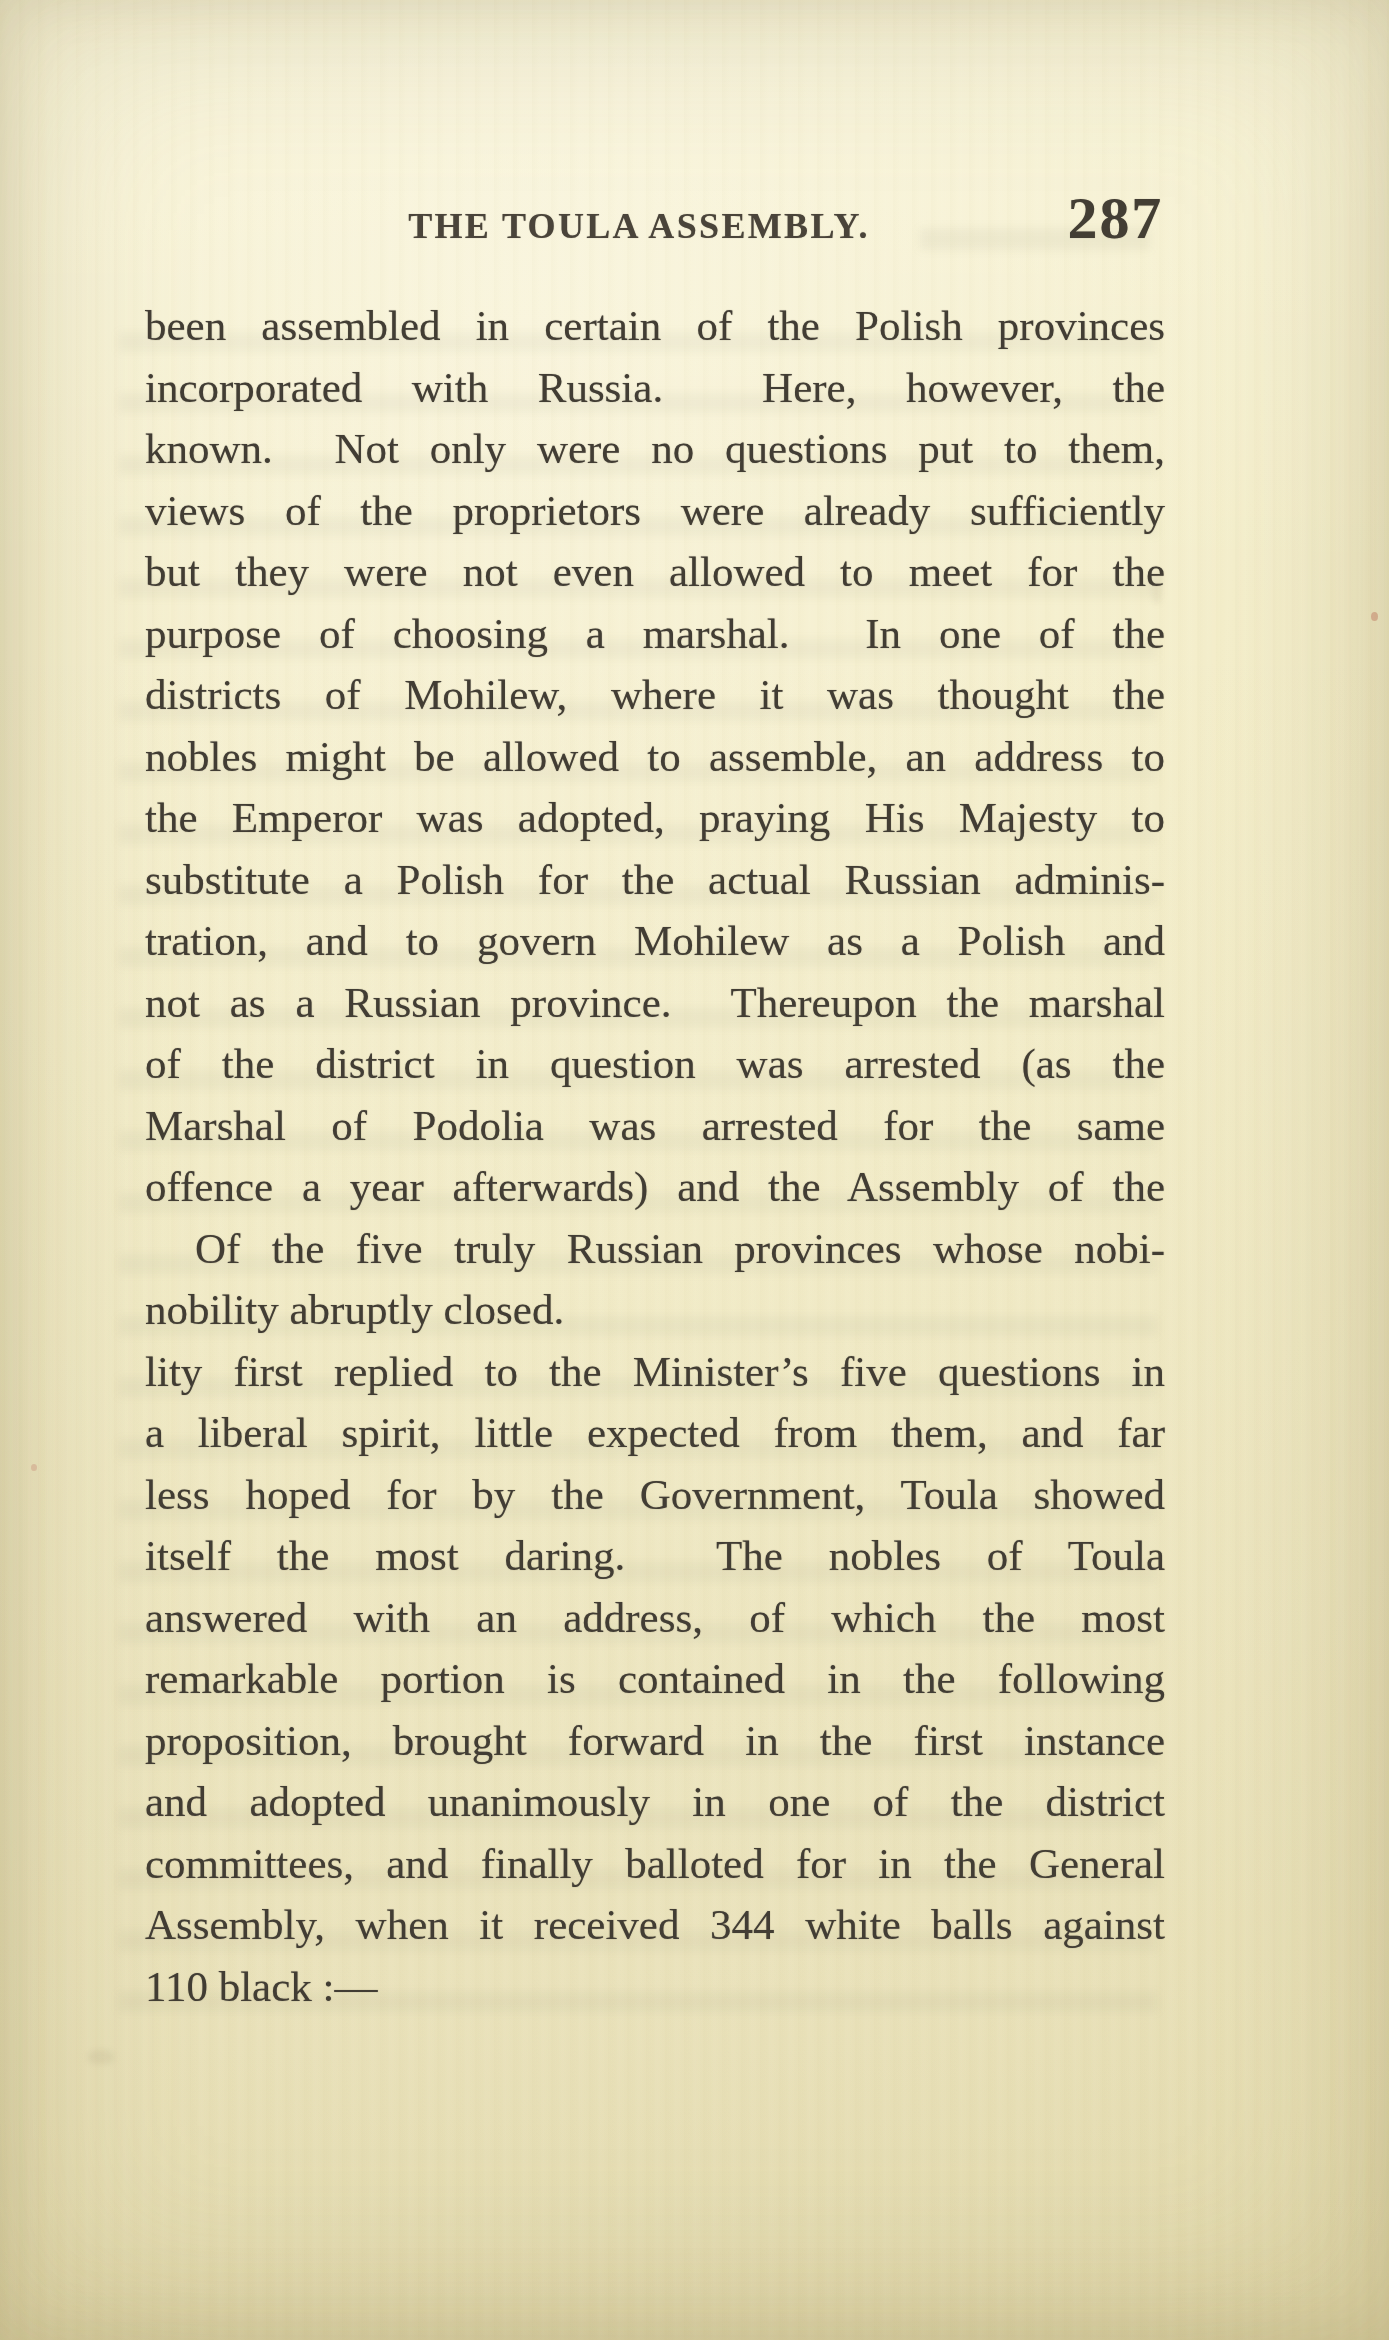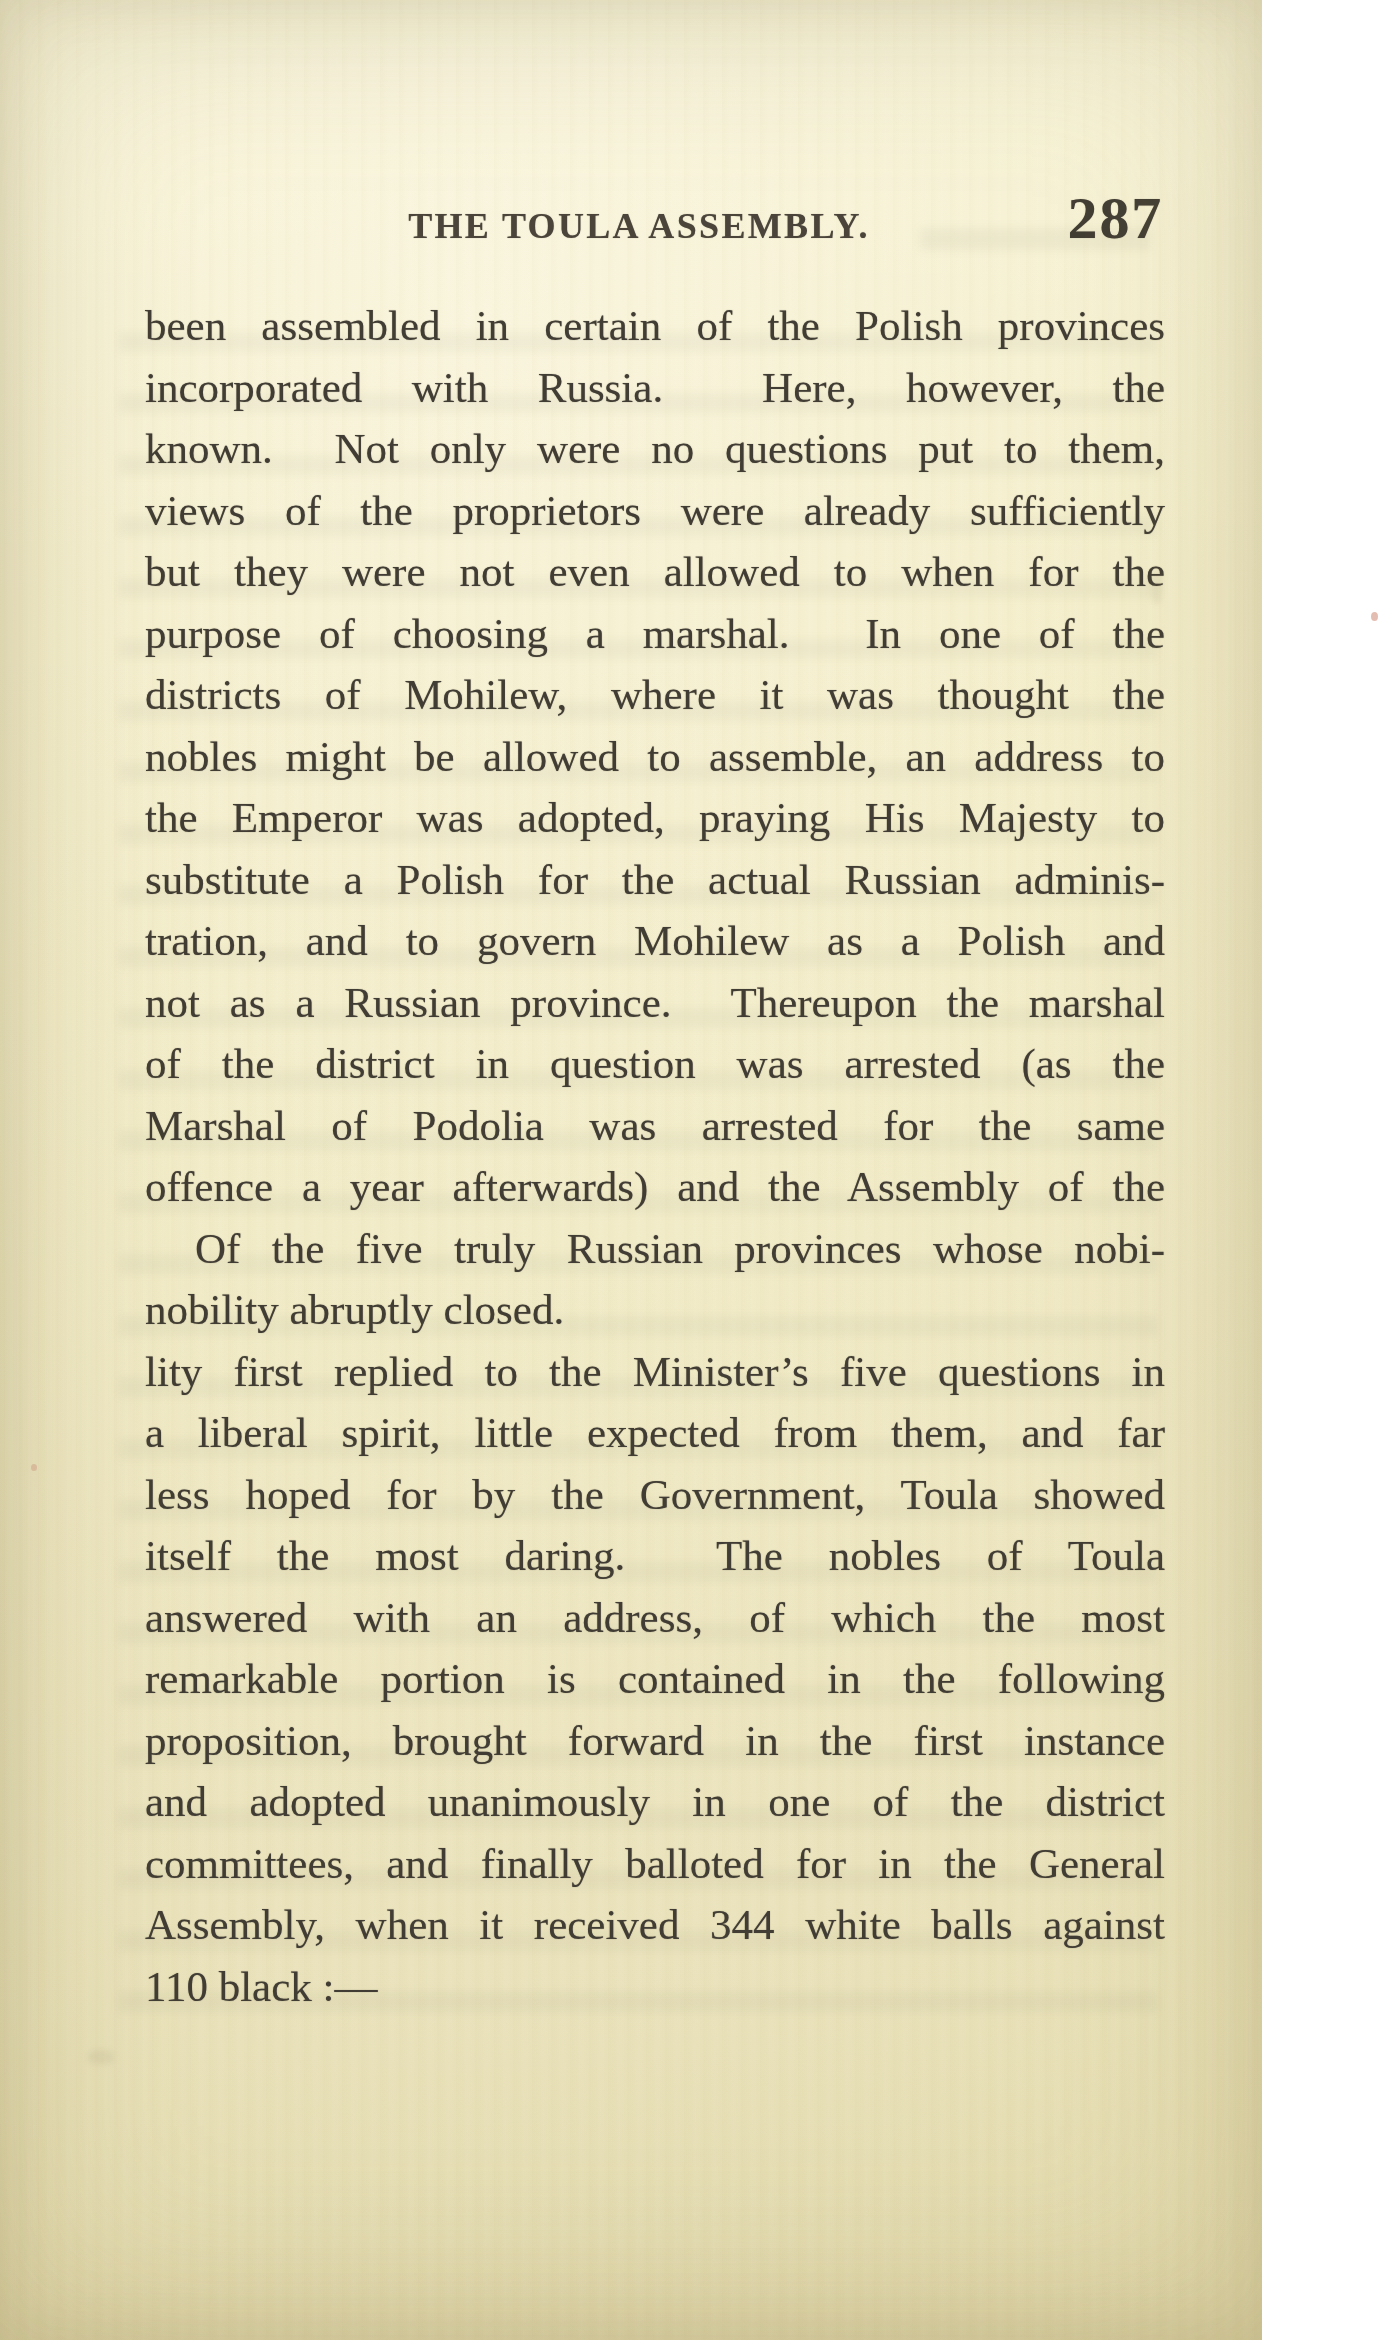--- a/index.html
+++ b/index.html
@@ -6,21 +6,21 @@
     margin: 0;
     padding: 0;
     width: 1389px;
     height: 2340px;
     overflow: hidden;
     font-family: "Liberation Serif", "DejaVu Serif", serif;
   }
   .page {
     position: absolute;
     inset: 0;
-    width: 1262px;
+    width: 1389px;
     height: 2340px;
     background:
       linear-gradient(180deg, rgba(255,255,244,0.30) 0%, rgba(255,255,244,0.0) 26%, rgba(125,105,45,0.05) 86%, rgba(120,100,40,0.09) 100%),
       radial-gradient(125% 95% at 38% 14%, #f8f3d9 0%, #f4eecb 42%, #efe8c2 74%, #eae2b6 100%);
   }
   
   .texture {
     position: absolute;
     inset: 0;
     background: repeating-linear-gradient(
@@ -132,21 +132,21 @@
   <div class="running-head">
     <span class="head-title">THE TOULA ASSEMBLY.</span>
     <span class="page-num">287</span>
   </div>
 
   <div class="body-text">
       <div class="line">been assembled in certain of the Polish provinces</div>
       <div class="line">incorporated with Russia.  Here, however, the</div>
       <div class="line">known.  Not only were no questions put to them,</div>
       <div class="line">views of the proprietors were already sufficiently</div>
-      <div class="line">but they were not even allowed to when for the</div>
+      <div class="line">but they were not even allowed to meet for the</div>
       <div class="line">purpose of choosing a marshal.  In one of the</div>
       <div class="line">districts of Mohilew, where it was thought the</div>
       <div class="line">nobles might be allowed to assemble, an address to</div>
       <div class="line">the Emperor was adopted, praying His Majesty to</div>
       <div class="line">substitute a Polish for the actual Russian adminis-</div>
       <div class="line">tration, and to govern Mohilew as a Polish and</div>
       <div class="line">not as a Russian province.  Thereupon the marshal</div>
       <div class="line">of the district in question was arrested (as the</div>
       <div class="line">Marshal of Podolia was arrested for the same</div>
       <div class="line">offence a year afterwards) and the Assembly of the</div>

